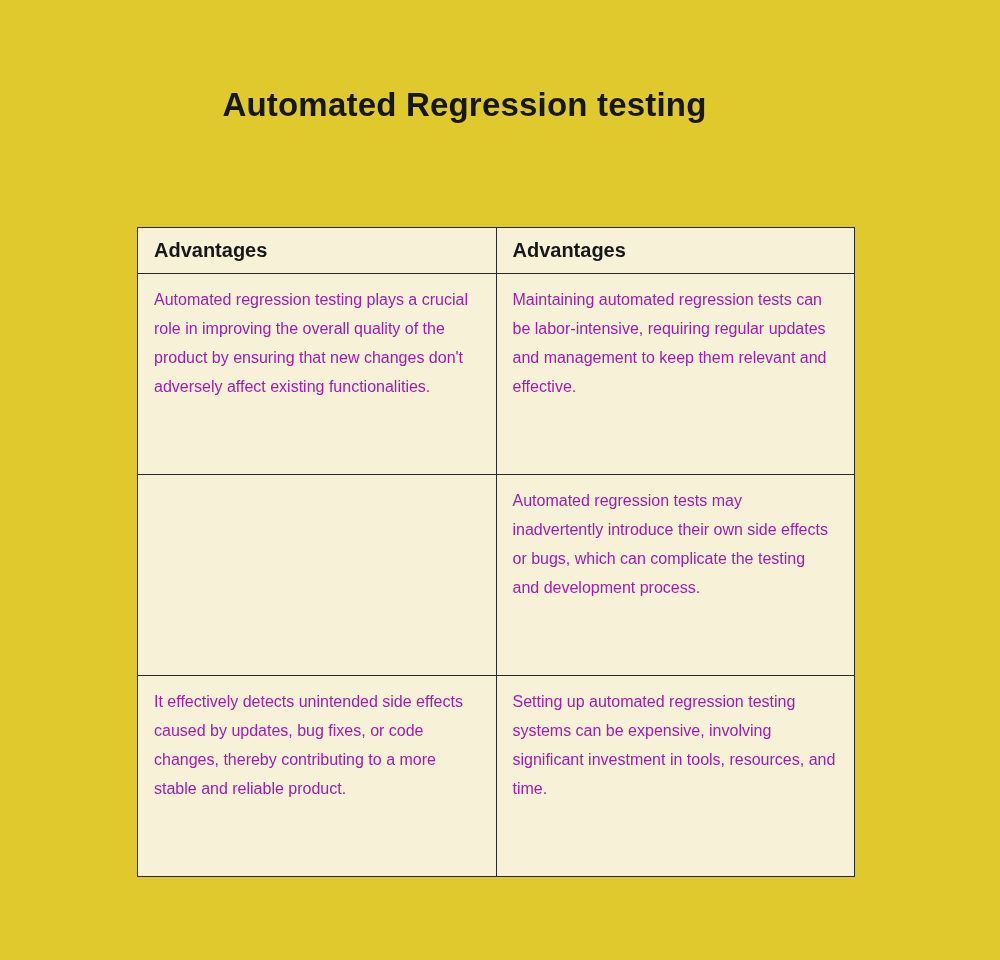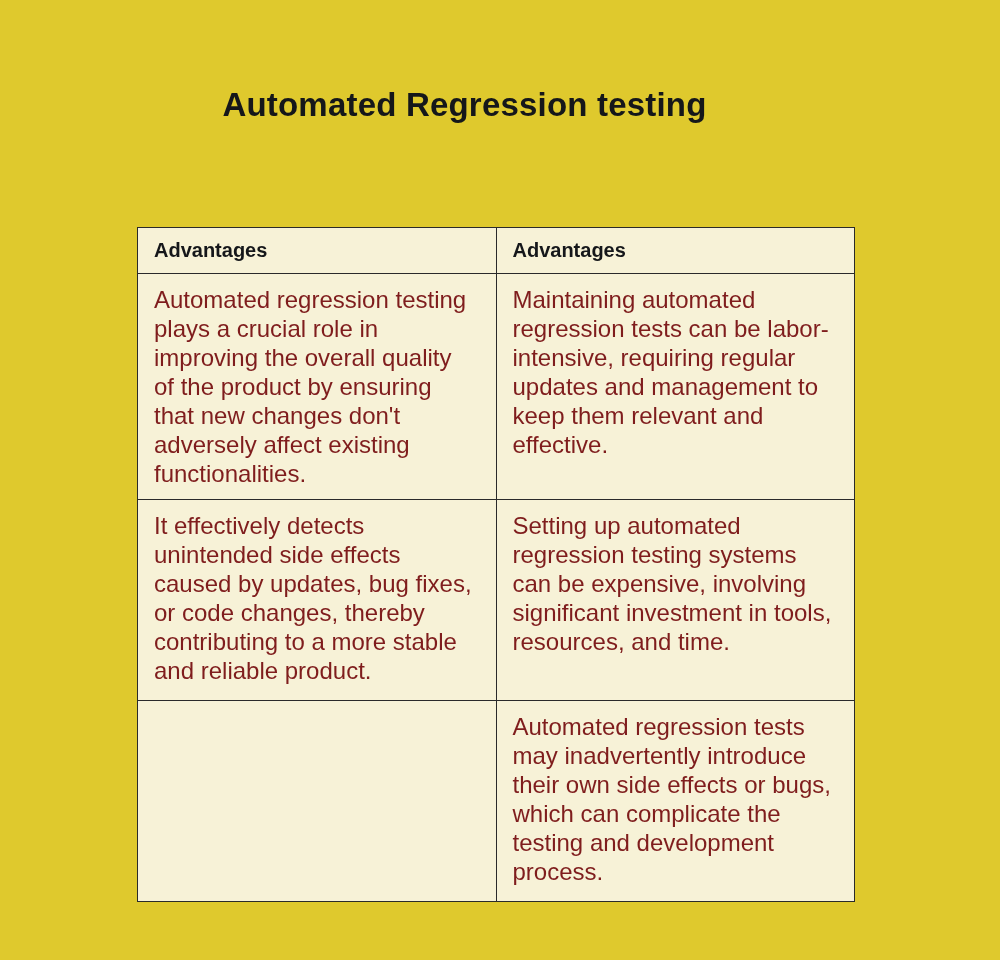--- a/index.html
+++ b/index.html
@@ -40,23 +40,23 @@
     table-layout: fixed;
     background: #f7f2d7;
   }
   table.compare th,
   table.compare td {
     border: 1px solid #2a2a2a;
     background: #f7f2d7;
     text-align: left;
     vertical-align: top;
     padding: 11px 18px 11px 16px;
-    font-size: 24px;
+    font-size: 16px;
     line-height: 29px;
-    color: #7f1d1d;
+    color: #a21caf;
     word-wrap: break-word;
   }
   table.compare th {
     height: 24px;
     vertical-align: middle;
     font-weight: 700;
     font-size: 20px;
     color: #15171a;
     padding-top: 8px;
     padding-bottom: 8px;
@@ -78,23 +78,23 @@
         <th>Advantages</th>
         <th>Advantages</th>
       </tr>
     </thead>
     <tbody>
       <tr>
         <td>Automated regression testing plays a crucial role in improving the overall quality of the product by ensuring that new changes don't adversely affect existing functionalities.</td>
         <td>Maintaining automated regression tests can be labor-intensive, requiring regular updates and management to keep them relevant and effective.</td>
       </tr>
       <tr>
+        <td></td>
+        <td>Automated regression tests may inadvertently introduce their own side effects or bugs, which can complicate the testing and development process.</td>
+      </tr>
+      <tr>
         <td>It effectively detects unintended side effects caused by updates, bug fixes, or code changes, thereby contributing to a more stable and reliable product.</td>
         <td>Setting up automated regression testing systems can be expensive, involving significant investment in tools, resources, and time.</td>
-      </tr>
-      <tr>
-        <td></td>
-        <td>Automated regression tests may inadvertently introduce their own side effects or bugs, which can complicate the testing and development process.</td>
       </tr>
     </tbody>
   </table>
 
 </div>
 
 </body></html>

